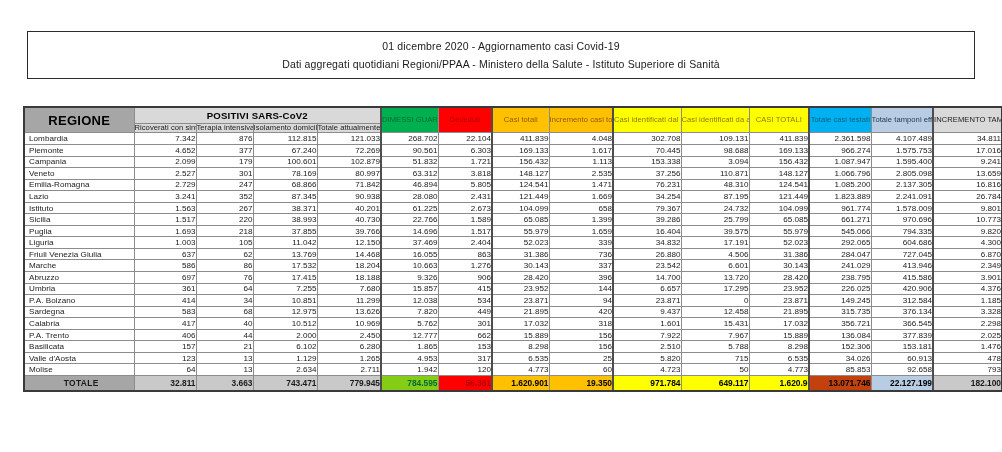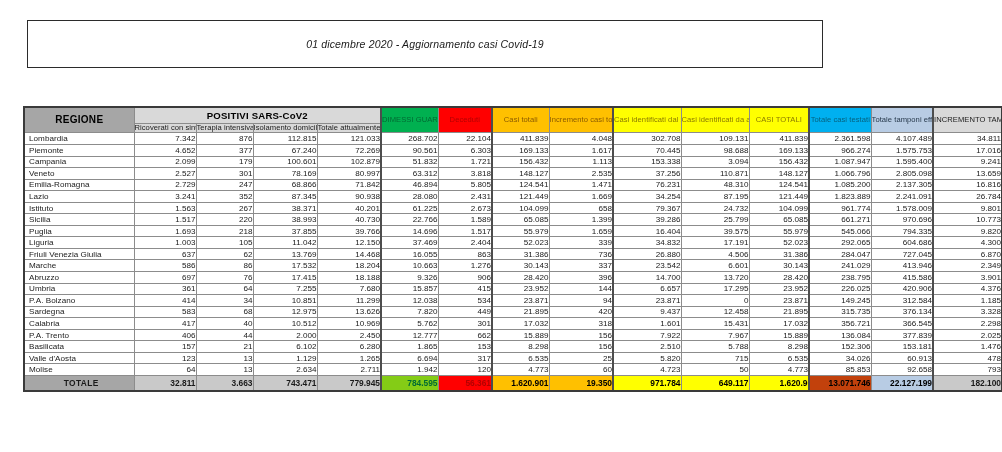--- a/index.html
+++ b/index.html
@@ -14,31 +14,30 @@
     position: relative;
     width: 1002px;
     height: 452px;
     background: #ffffff;
   }
 
   
   .title-box {
     position: absolute;
     left: 27px;
-    top: 20px;
-    width: 796px;
+    top: 31px;
+    width: 948px;
     height: 48px;
     border: 1px solid #2b2b2b;
     background: #ffffff;
     display: flex;
     flex-direction: column;
     align-items: center;
     justify-content: center;
     gap: 6px;
-    font-style: italic;
   }
   .title-line {
     font-size: 10.5px;
     color: #1a1a1a;
     letter-spacing: 0.15px;
     white-space: nowrap;
   }
 
   
   .tbl-wrap {
@@ -73,21 +72,21 @@
   th.grp {
     background: #d9d9d9;
     height: 16px;
     font-size: 9.6px;
     letter-spacing: 0.2px;
     color: #000;
   }
   th.reg {
     background: #a6a6a6;
     color: #000;
-    font-size: 10px;
+    font-size: 13px;
     letter-spacing: 0.3px;
   }
   th.sub {
     background: #d9d9d9;
     font-weight: normal;
     color: #1a1a1a;
     padding: 2px 2px;
   }
   th.h-green  { background: #00b050; color: #006b33; font-weight: normal; }
   th.h-red    { background: #ff0000; color: #b30000; font-weight: normal; }
@@ -135,20 +134,21 @@
   .outer-t { border-top: 2px solid #3a3a3a !important; }
   .outer-b { border-bottom: 2px solid #3a3a3a !important; }
 </style>
 </head>
 <body>
 
 <div id="root">
 
   <div class="title-box">
     <div class="title-line">01 dicembre 2020 - Aggiornamento casi Covid-19</div>
+    <div class="title-line">Dati aggregati quotidiani Regioni/PPAA - Ministero della Salute - Istituto Superiore di Sanità</div>
   </div>
 
   <div class="tbl-wrap">
     <table class="covid">
       <colgroup>
         <col style="width:110px">
           <col style="width:62px">
           <col style="width:57px">
           <col style="width:64px">
         <col style="width:64px">
@@ -508,21 +508,21 @@
             <td class="num sep-l">152.306</td>
             <td class="num">153.181</td>
             <td class="num sep-l outer-r">1.476</td>
           </tr>
           <tr>
             <td class="name outer-l">Valle d'Aosta</td>
             <td class="num">123</td>
             <td class="num">13</td>
             <td class="num">1.129</td>
             <td class="num">1.265</td>
-            <td class="num sep-l">6.694</td>
+            <td class="num sep-l">4.953</td>
             <td class="num">317</td>
             <td class="num sep-l">6.535</td>
             <td class="num">25</td>
             <td class="num sep-l">5.820</td>
             <td class="num">715</td>
             <td class="num">6.535</td>
             <td class="num sep-l">34.026</td>
             <td class="num">60.913</td>
             <td class="num sep-l outer-r">478</td>
           </tr>

